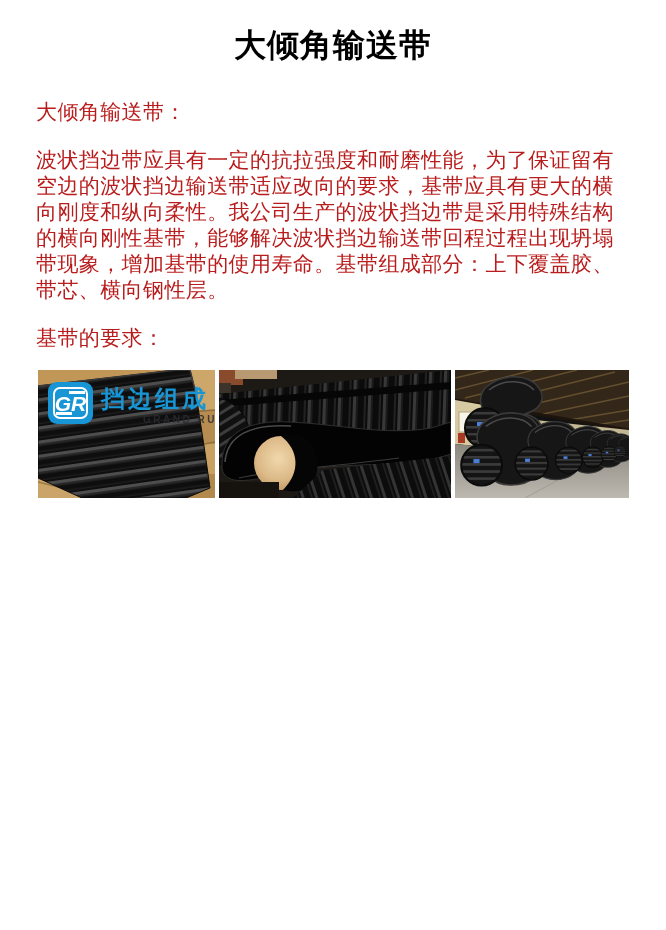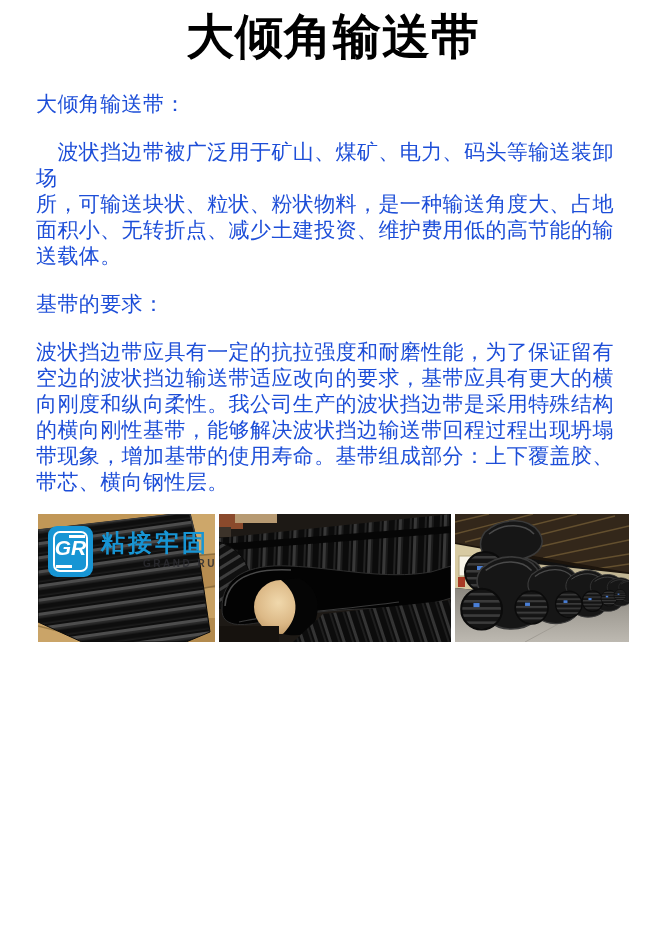--- a/index.html
+++ b/index.html
@@ -5,47 +5,47 @@
 <style>
   html,body{margin:0;padding:0;}
   body{
     width:666px;height:930px;background:#ffffff;color:#000000;
     font-family:"Liberation Sans","DejaVu Sans",sans-serif;
     overflow:hidden;
   }
   .page{width:666px;height:930px;position:relative;}
   .content{padding:0 36px;}
   .doc-title{
-    margin:8px 0 0 0;
-    font-size:48px;line-height:58px;font-weight:600;
+    margin:16px 0 0 0;
+    font-size:32px;line-height:58px;font-weight:600;
     text-align:center;letter-spacing:1px;color:#000;
   }
   .text p{
     margin:22px 0 0 0;
     font-size:21px;line-height:26px;letter-spacing:0.4px;
-    white-space:pre-line;color:#1d4ed8;
+    white-space:pre-line;color:#b91c1c;
   }
   .text p.first{margin-top:25px;}
 
   
   .photos{
     margin:19px 0 0 2px;
     display:flex;gap:4px;align-items:flex-start;
   }
   .photo{
     position:relative;height:128px;overflow:hidden;background:#111;flex:none;
   }
   .photo svg{display:block;width:100%;height:100%;}
   .photo-1{width:177px;}
   .photo-2{width:232px;}
   .photo-3{width:174px;}
 
   
   .gr-badge{
-    position:absolute;left:10px;top:12px;width:45px;height:51px;
+    position:absolute;left:10px;top:12px;width:45px;height:42px;
     background:#1795d4;border-radius:9px;
   }
   .gr-badge .frame{
     position:absolute;left:5px;top:5px;right:5px;bottom:5px;
     border:2px solid #ffffff;border-radius:7px;
   }
   .gr-badge .mono{
     position:absolute;left:0;right:0;top:9px;
     text-align:center;color:#ffffff;font-weight:700;font-size:21px;
     font-style:italic;letter-spacing:0;line-height:26px;
@@ -68,31 +68,27 @@
   }
 </style>
 </head>
 <body>
 
 <div class="page">
   <h1 class="doc-title">大倾角输送带</h1>
 
   <div class="content text">
     <p class="first">大倾角输送带：</p>
-    <p>　波状挡边带被广泛用于矿山、煤矿、电力、码头等输送装卸场
-所，可输送块状、粒状、粉状物料，是一种输送角度大、占地
-面积小、无转折点、减少土建投资、维护费用低的高节能的输
-送载体。</p>
-    <p>基带的要求：</p>
     <p>波状挡边带应具有一定的抗拉强度和耐磨性能，为了保证留有
 空边的波状挡边输送带适应改向的要求，基带应具有更大的横
 向刚度和纵向柔性。我公司生产的波状挡边带是采用特殊结构
 的横向刚性基带，能够解决波状挡边输送带回程过程出现坍塌
 带现象，增加基带的使用寿命。基带组成部分：上下覆盖胶、
 带芯、横向钢性层。</p>
+    <p>基带的要求：</p>
   </div>
 
   <div class="content">
     <div class="photos">
 
       <figure class="photo photo-1" style="margin:0;">
         <svg viewBox="0 0 177 128" preserveAspectRatio="none">
           <defs>
             <pattern id="ridges1" width="22" height="14" patternUnits="userSpaceOnUse" patternTransform="rotate(-8)">
               <rect width="22" height="14" fill="#0e0e0e"></rect>
@@ -114,21 +110,21 @@
 
           <path d="M0,16 L138,0 L152,0 L158,24 L166,76 L172,118 L148,128 L44,128 L0,108 Z" fill="url(#ridges1)" stroke="#0a0a0a" stroke-width="1"></path>
           <path d="M0,16 L138,0 L152,0 L158,24" fill="none" stroke="#3a3a3a" stroke-width="1.5"></path>
         </svg>
         <div class="gr-badge">
           <span class="frame"></span>
           <span class="bar-top"></span>
           <span class="mono">GR</span>
           <span class="bar-bottom"></span>
         </div>
-        <div class="logo-cn">粘接牢固</div>
+        <div class="logo-cn">挡边组成</div>
         <div class="logo-en">GRAND RUBBER</div>
       </figure>
 
       <figure class="photo photo-2" style="margin:0;">
         <svg viewBox="0 0 232 128" preserveAspectRatio="none">
           <defs>
             <pattern id="cleats2" width="15" height="64" patternUnits="userSpaceOnUse" patternTransform="rotate(2)">
               <rect width="15" height="64" fill="#0b0b0b"></rect>
               <rect x="0" width="3" height="64" fill="#383838"></rect>
               <rect x="3" width="2" height="64" fill="#1b1b1b"></rect>

